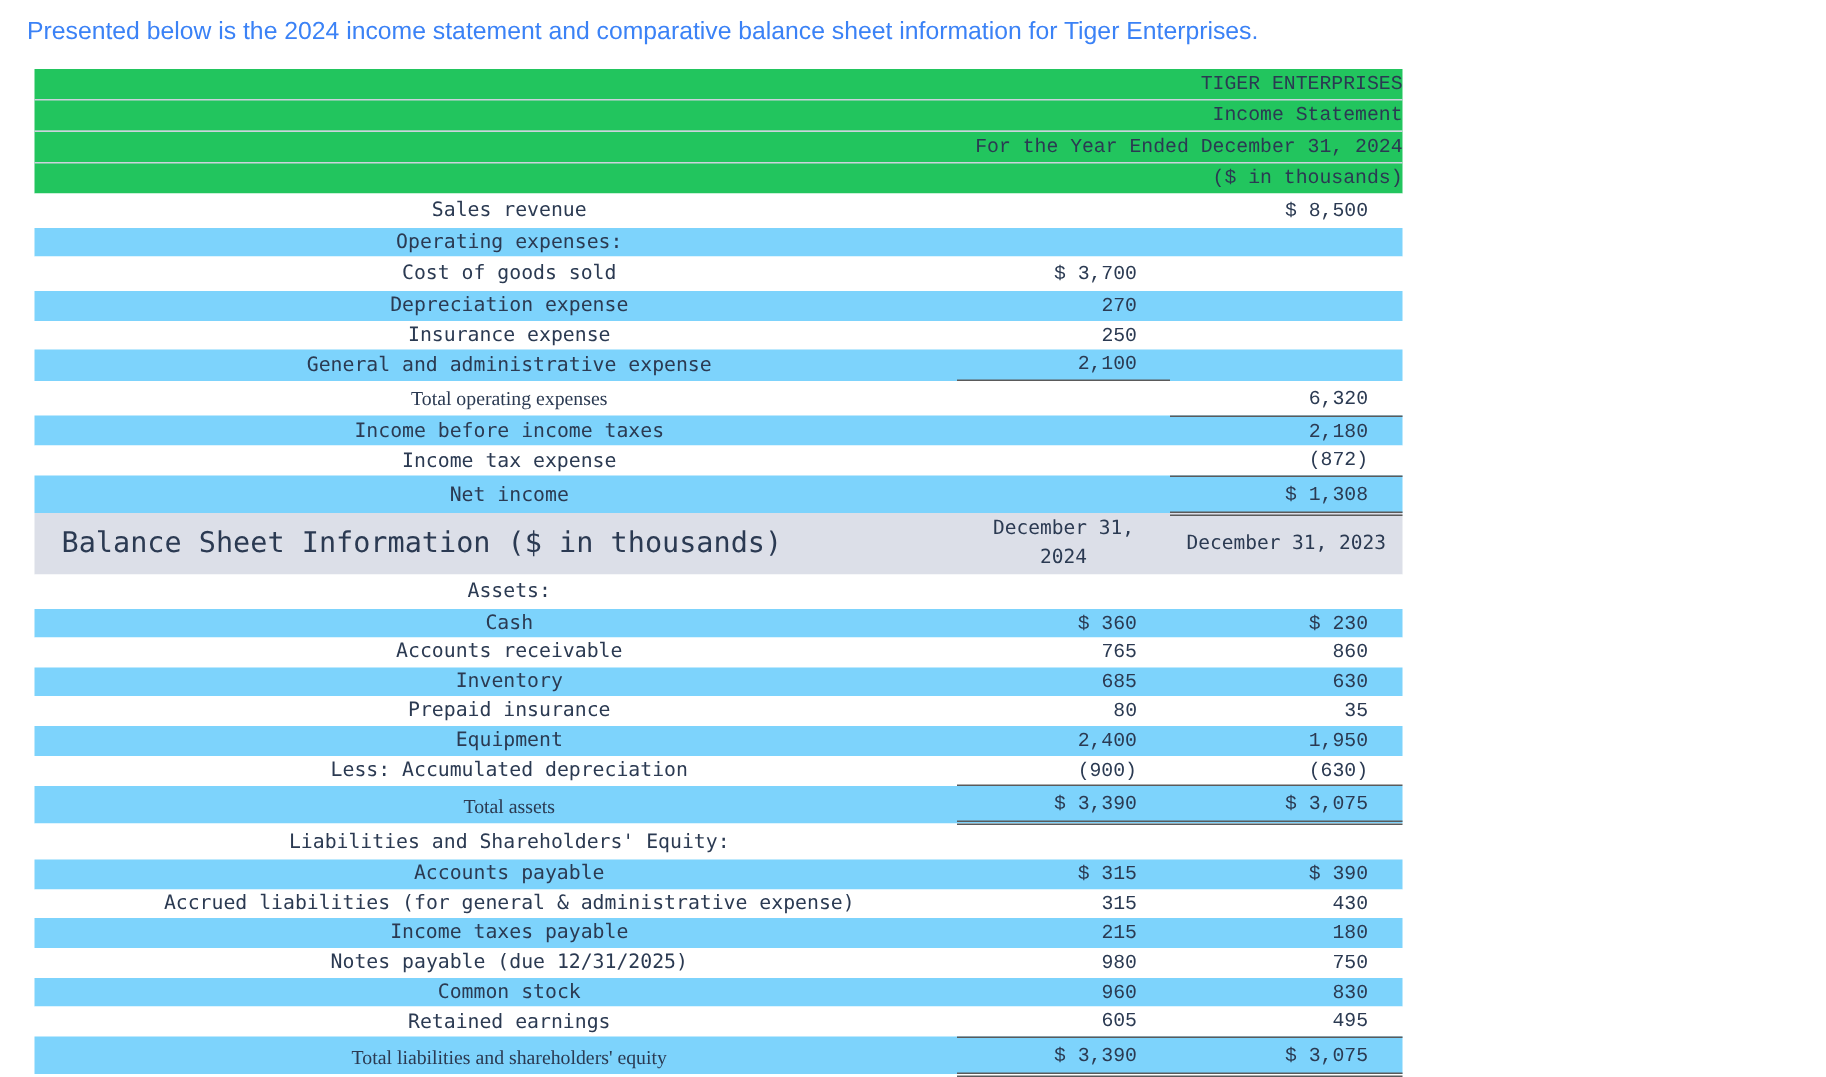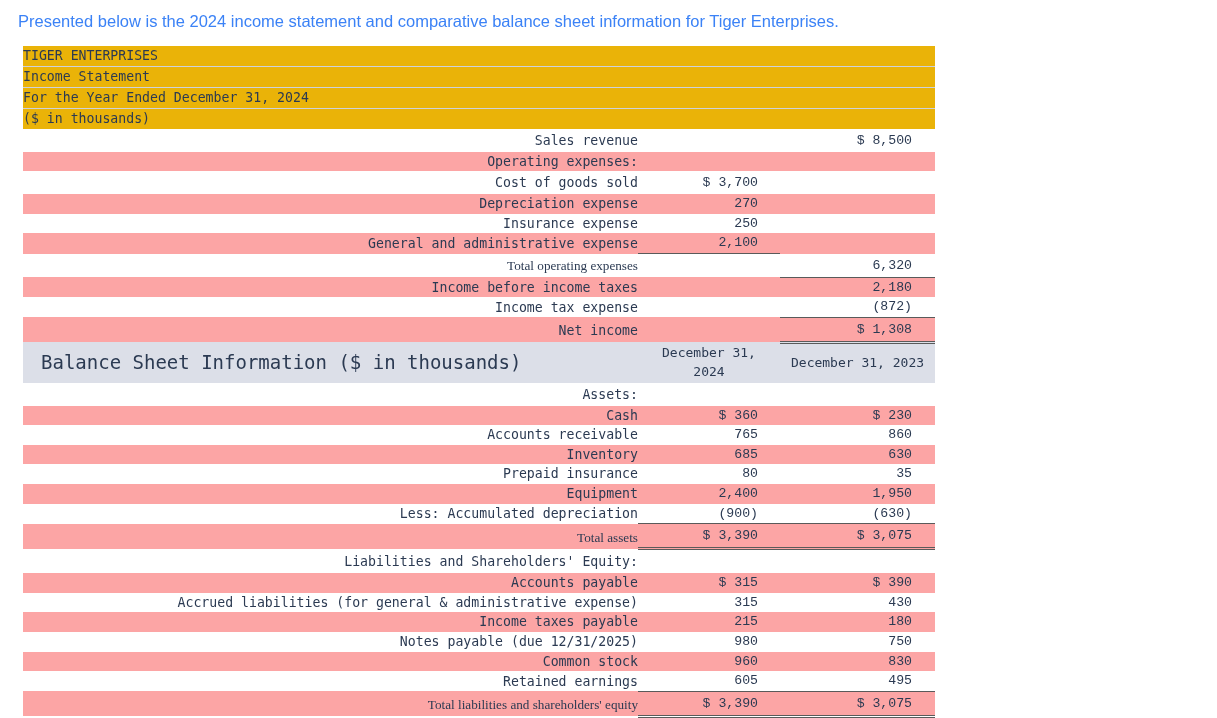--- a/index.html
+++ b/index.html
@@ -42,29 +42,30 @@
     height: 19.6px;
     white-space: nowrap;
   }
   
   col.c-label { width: 615px; }
   col.c-inner { width: 142px; }
   col.c-outer { width: 155px; }
 
   
   tr.odd  td { background: #ffffff; }
-  tr.even td { background: #fca5a5; }
+  tr.even td { background: #7dd3fc; }
 
   
   tr.band td {
-    background: #eab308;
-    text-align: left;
+    background: #22c55e;
+    text-align: right;
     height: 20px;
     line-height: 20px;
     border-bottom: 1px solid #cdd2dd;
+    font-family: Liberation Mono, monospace;
   }
   tr.band.last td { border-bottom: none; }
 
   tr.section-band td {
     background: #dcdfe8;
     height: 39px;
     vertical-align: middle;
   }
   td.sec-title {
     text-align: left;
@@ -76,21 +77,21 @@
     font-size: 13px;
     line-height: 15px;
     white-space: normal !important;
     padding: 0 6px !important;
   }
   td.date-head.wide {
     white-space: nowrap !important;
   }
 
   td.label {
-    text-align: right;
+    text-align: center;
     padding-left: 18px !important;
   }
   td.num {
     text-align: right;
     padding-right: 22px !important;
     font-family: Liberation Mono, monospace;
   }
   td.num.outer {
     padding-right: 23px !important;
   }

